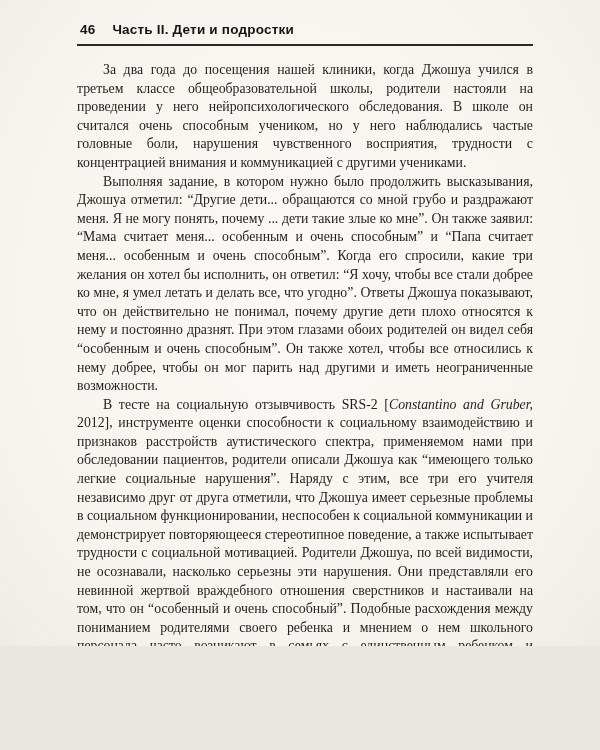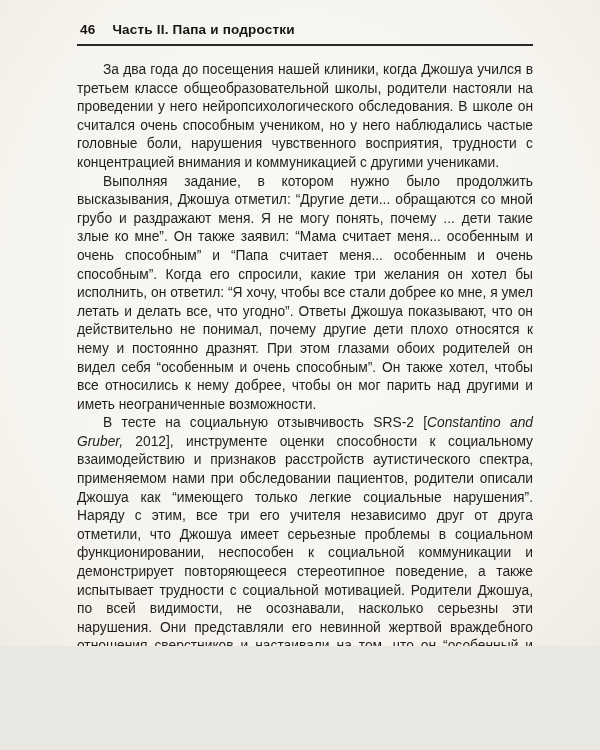--- a/index.html
+++ b/index.html
@@ -30,21 +30,21 @@
   .running-head .pagenum {
     margin-right: 17px;
   }
   .head-rule {
     height: 2px;
     background: #2a2926;
     margin-top: 7px;
   }
   .body-text {
     margin-top: 15px;
-    font-family: Liberation Sans, sans-serif;
+    font-family: Liberation Serif, serif;
     font-size: 13.8px;
     line-height: 18.6px;
     text-align: justify;
     color: #201f1c;
     hyphens: auto;
     -webkit-hyphens: auto;
   }
   .body-text p {
     margin: 0;
     text-indent: 26px;
@@ -53,21 +53,21 @@
     font-style: italic;
   }
 </style>
 </head>
 <body>
 
 <div class="scan-page">
 
   <header class="running-head">
     <span class="pagenum">46</span>
-    <span>Часть II. Папа и подростки</span>
+    <span>Часть II. Дети и подростки</span>
   </header>
 
   <div class="head-rule"></div>
 
   <main class="body-text">
     <p>
       <span>За два года до посещения нашей клиники, когда Джошуа учился в третьем классе общеобразовательной школы, родители настояли на проведении у него нейропсихологического обследования. В школе он считался очень способным учеником, но у него наблюдались частые головные боли, нарушения чувственного восприятия, трудности с концентрацией внимания и коммуникацией с другими учениками.</span>
     </p>
     <p>
       <span>Выполняя задание, в котором нужно было продолжить высказывания, Джошуа отметил: “Другие дети... обращаются со мной грубо и раздражают меня. Я не могу понять, почему ... дети такие злые ко мне”. Он также заявил: “Мама считает меня... особенным и очень способным” и “Папа считает меня... особенным и очень способным”. Когда его спросили, какие три желания он хотел бы исполнить, он ответил: “Я хочу, чтобы все стали добрее ко мне, я умел летать и делать все, что угодно”. Ответы Джошуа показывают, что он действительно не понимал, почему другие дети плохо относятся к нему и постоянно дразнят. При этом глазами обоих родителей он видел себя “особенным и очень способным”. Он также хотел, чтобы все относились к нему добрее, чтобы он мог парить над другими и иметь неограниченные возможности.</span>

